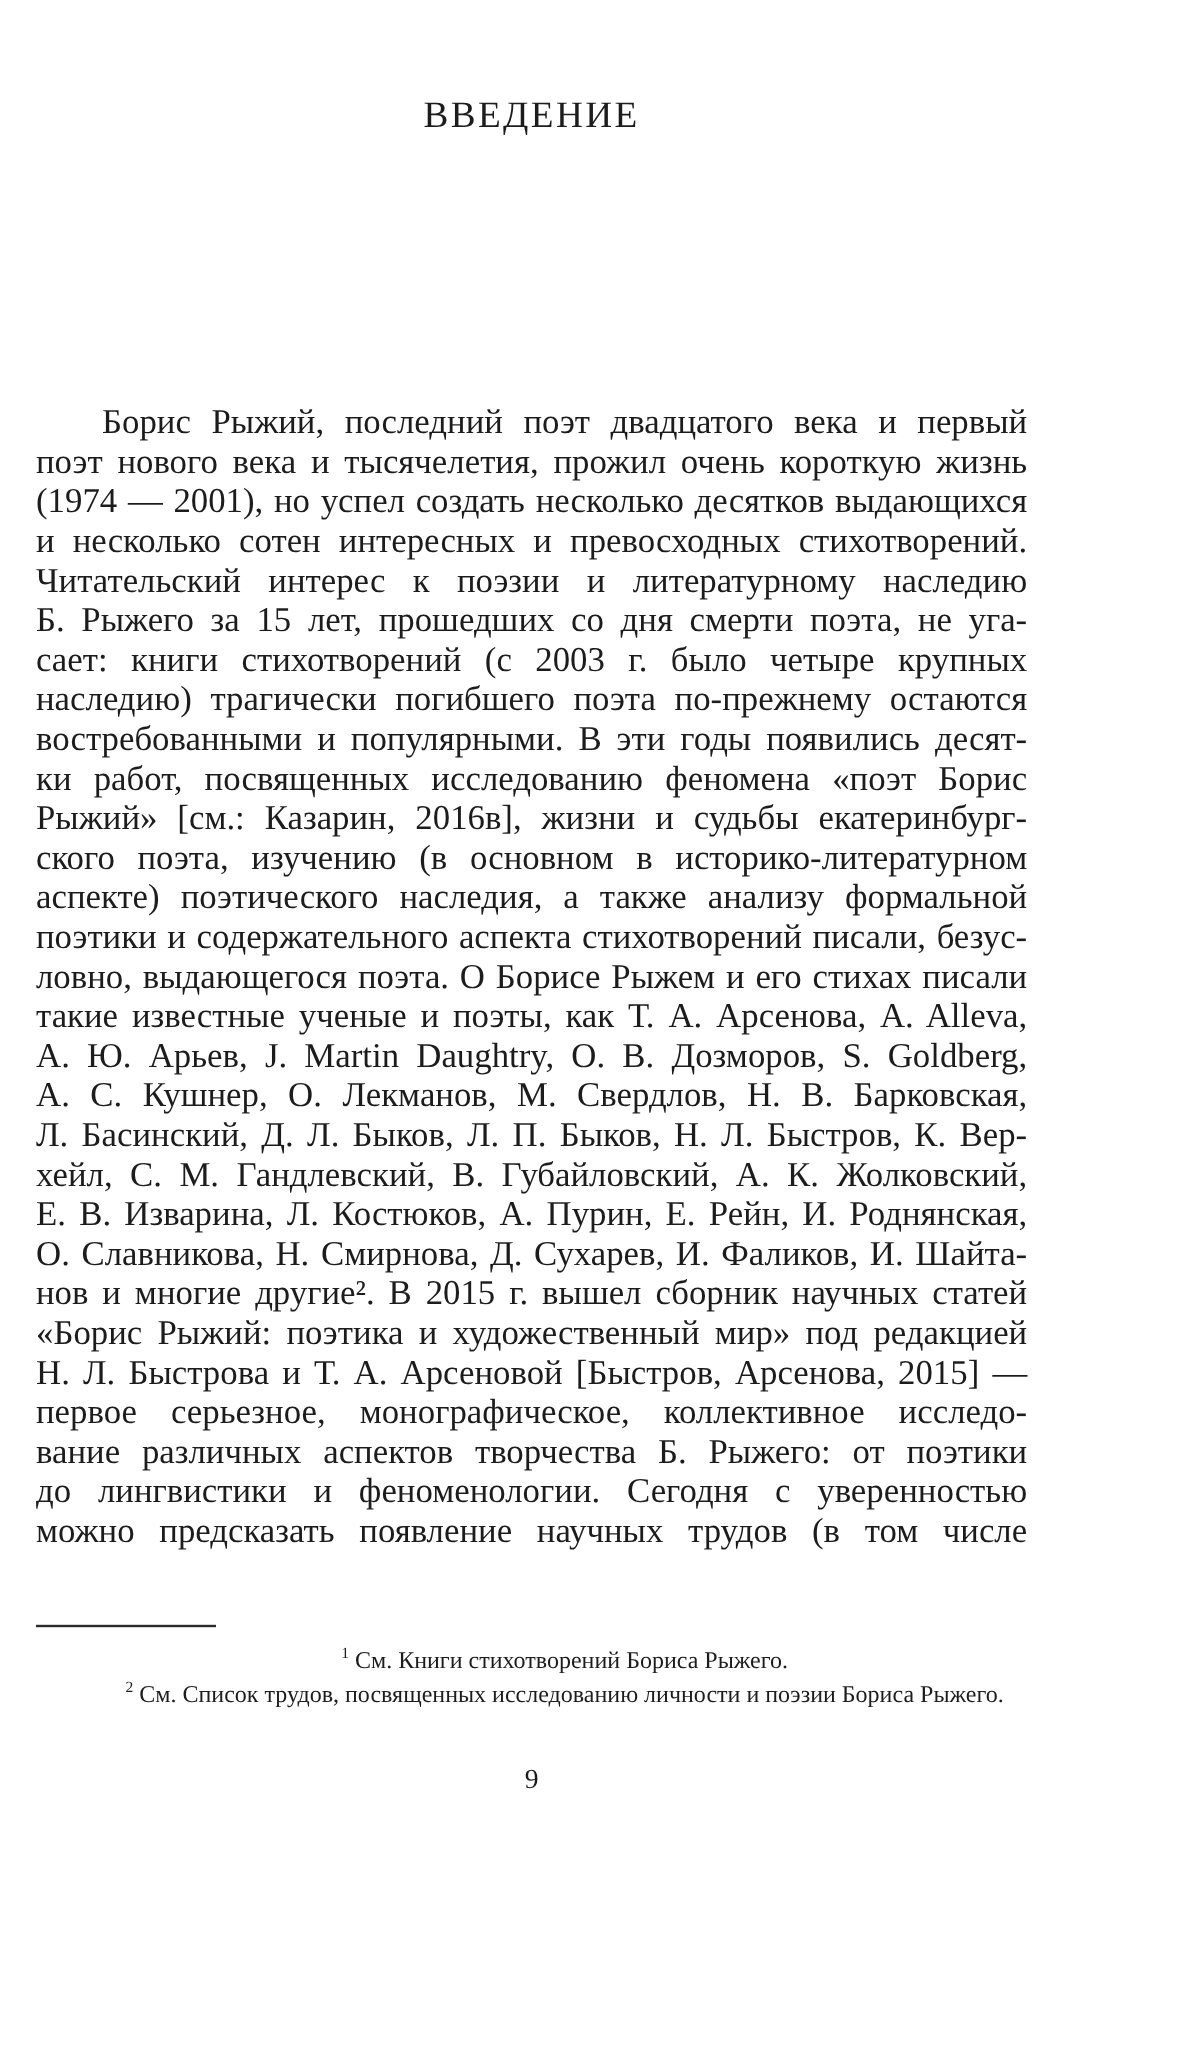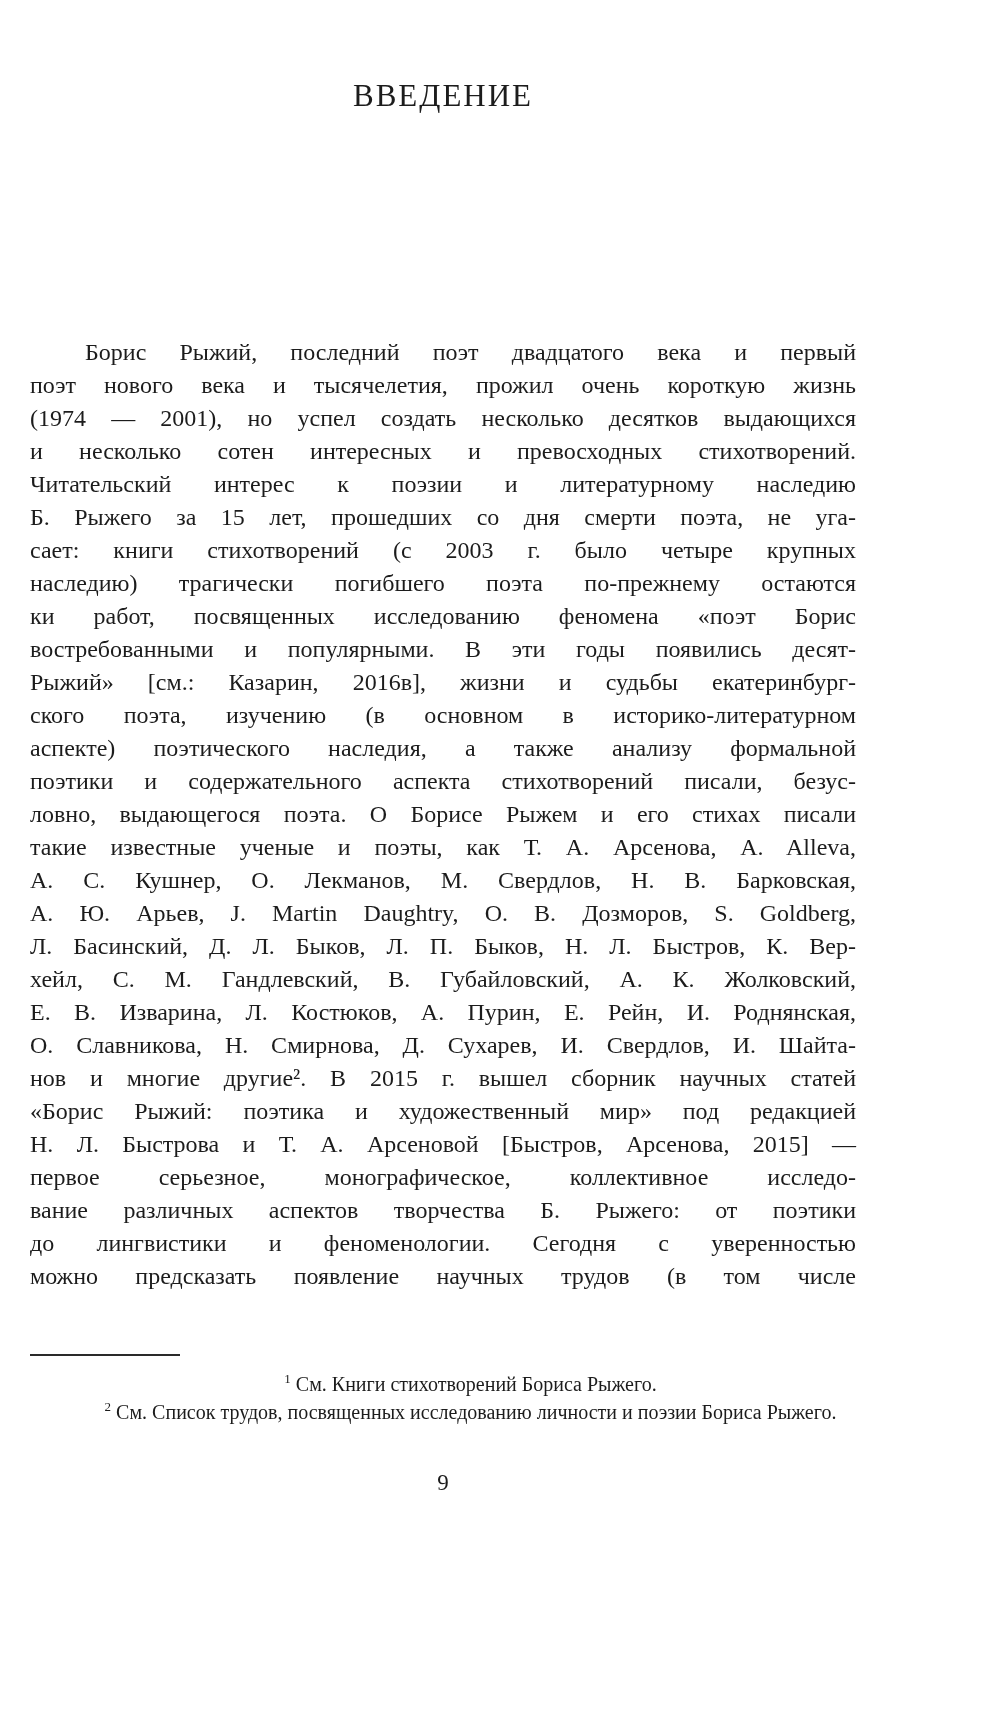--- a/index.html
+++ b/index.html
@@ -31,21 +31,21 @@
     font-size: 31px;
     letter-spacing: 2px;
     font-weight: 400;
     color: #1c1c1c;
   }
   .textblock {
     position: absolute;
     top: 336px;
     left: 0;
     width: 100%;
-    font-size: 24px;
+    font-size: 29px;
     line-height: 33px;
   }
   .line {
     text-align: justify;
     text-align-last: justify;
   }
   .line.indent {
     text-indent: 55px;
   }
   .footnotes {
@@ -92,34 +92,34 @@
 
   <div class="textblock">
     <div class="line indent">Борис Рыжий, последний поэт двадцатого века и первый</div>
     <div class="line">поэт нового века и тысячелетия, прожил очень короткую жизнь</div>
     <div class="line">(1974 — 2001), но успел создать несколько десятков выдающихся</div>
     <div class="line">и несколько сотен интересных и превосходных стихотворений.</div>
     <div class="line">Читательский интерес к поэзии и литературному наследию</div>
     <div class="line">Б. Рыжего за 15 лет, прошедших со дня смерти поэта, не уга-</div>
     <div class="line">сает: книги стихотворений (с 2003 г. было четыре крупных</div>
     <div class="line">наследию) трагически погибшего поэта по-прежнему остаются</div>
+    <div class="line">востребованными и популярными. В эти годы появились десят-</div>
     <div class="line">ки работ, посвященных исследованию феномена «поэт Борис</div>
-    <div class="line">востребованными и популярными. В эти годы появились десят-</div>
     <div class="line">Рыжий» [см.: Казарин, 2016в], жизни и судьбы екатеринбург-</div>
     <div class="line">ского поэта, изучению (в основном в историко-литературном</div>
     <div class="line">аспекте) поэтического наследия, а также анализу формальной</div>
     <div class="line">поэтики и содержательного аспекта стихотворений писали, безус-</div>
     <div class="line">ловно, выдающегося поэта. О Борисе Рыжем и его стихах писали</div>
     <div class="line">такие известные ученые и поэты, как Т. А. Арсенова, A. Alleva,</div>
+    <div class="line">А. Ю. Арьев, J. Martin Daughtry, О. В. Дозморов, S. Goldberg,</div>
     <div class="line">А. С. Кушнер, О. Лекманов, М. Свердлов, Н. В. Барковская,</div>
-    <div class="line">А. Ю. Арьев, J. Martin Daughtry, О. В. Дозморов, S. Goldberg,</div>
     <div class="line">Л. Басинский, Д. Л. Быков, Л. П. Быков, Н. Л. Быстров, К. Вер-</div>
     <div class="line">хейл, С. М. Гандлевский, В. Губайловский, А. К. Жолковский,</div>
     <div class="line">Е. В. Изварина, Л. Костюков, А. Пурин, Е. Рейн, И. Роднянская,</div>
-    <div class="line">О. Славникова, Н. Смирнова, Д. Сухарев, И. Свердлов, И. Шайта-</div>
+    <div class="line">О. Славникова, Н. Смирнова, Д. Сухарев, И. Фаликов, И. Шайта-</div>
     <div class="line">нов и многие другие². В 2015 г. вышел сборник научных статей</div>
     <div class="line">«Борис Рыжий: поэтика и художественный мир» под редакцией</div>
     <div class="line">Н. Л. Быстрова и Т. А. Арсеновой [Быстров, Арсенова, 2015] —</div>
     <div class="line">первое серьезное, монографическое, коллективное исследо-</div>
     <div class="line">вание различных аспектов творчества Б. Рыжего: от поэтики</div>
     <div class="line">до лингвистики и феноменологии. Сегодня с уверенностью</div>
     <div class="line">можно предсказать появление научных трудов (в том числе</div>
   </div>
 
   <div class="footnotes">

